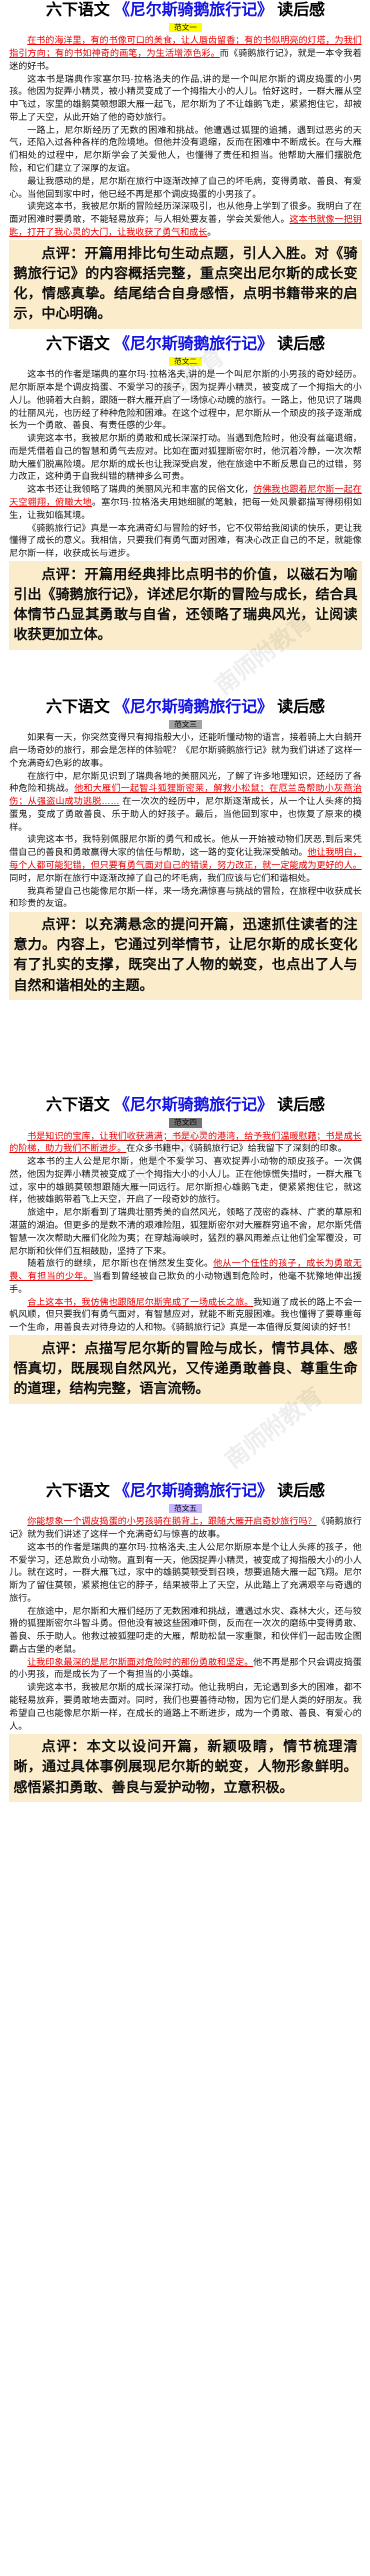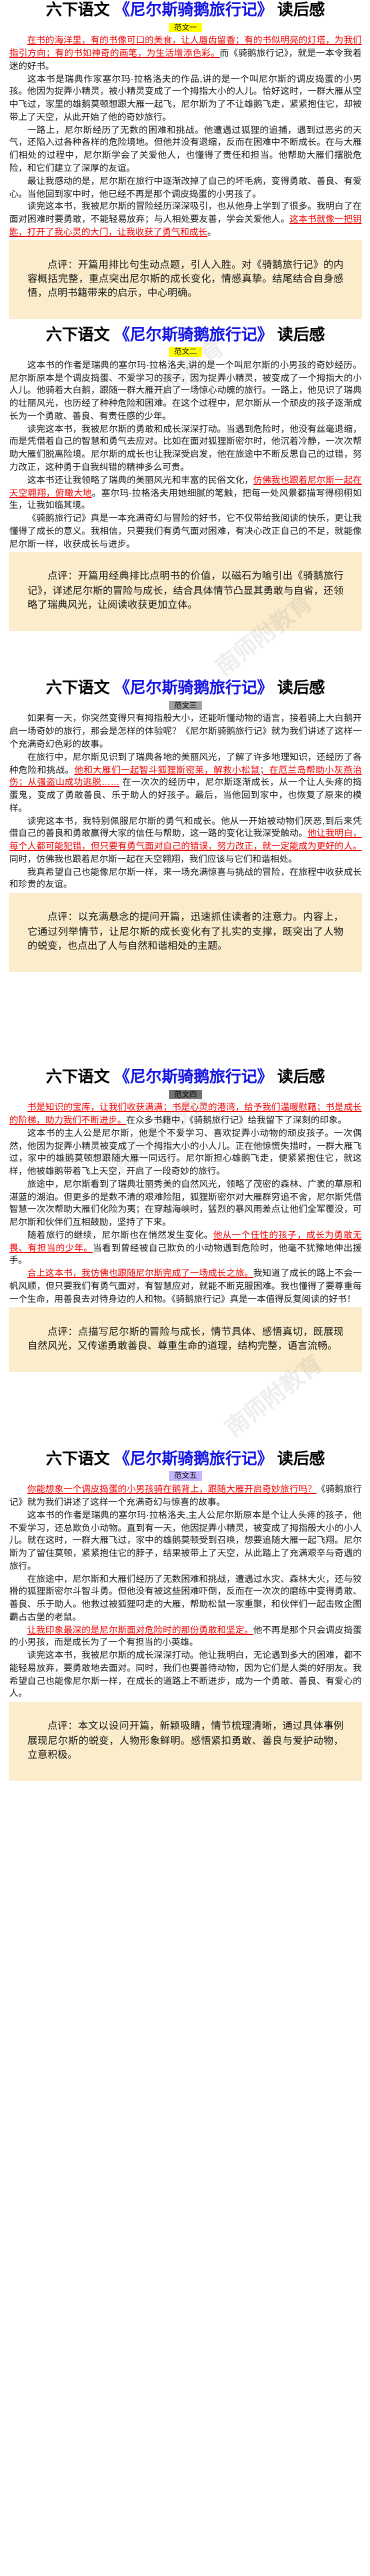--- a/index.html
+++ b/index.html
@@ -73,29 +73,30 @@
     text-decoration-color: #ee0000;
     text-underline-offset: 1px;
   }
   .comment-box {
     background: #fbeccb;
     margin: 1.5px 0 0 0;
     padding: 1.5px 2.1px 2.6px 2.1px;
     box-sizing: border-box;
   }
   .comment-box p {
-    margin: 16px;
+    margin: 2px;
     font-family: "Liberation Serif", "DejaVu Serif", serif;
-    font-size: 10px;
+    font-size: 14px;
     line-height: 1.44;
     text-indent: 2em;
     text-align: justify;
     text-justify: inter-ideograph;
     word-break: break-all;
     color: #111111;
+    font-weight: bold;
   }
   .trailing-space-sm { height: 5.2px; }
   .trailing-space-md { height: 47px; }
   .trailing-space-lg { height: 77px; }
   .trailing-space-xl { height: 95px; }
   .watermark {
     position: absolute;
     color: rgba(120,120,120,0.13);
     font-size: 23px;
     font-weight: bold;
@@ -147,21 +148,21 @@
         <div class="trailing-space-md"></div>
       </div>
       <div class="essay-section">
         <div class="wm-layer">
           <div class="watermark" style="left: 196px; top: -62px;">南师附教育</div>
         </div>
         <div class="doc-title"><span class="black">六下语文 </span><span class="blue" style="color: rgb(20, 20, 230);">《尼尔斯骑鹅旅行记》</span><span class="black"> 读后感</span></div>
         <div class="label-wrap"><span class="sample-label" style="background: #a3a3a3;">范文三</span></div>
         <p class="para"><span>如果有一天，你突然变得只有拇指般大小，还能听懂动物的语言，接着骑上大白鹅开启一场奇妙的旅行，那会是怎样的体验呢？《尼尔斯骑鹅旅行记》就为我们讲述了这样一个充满奇幻色彩的故事。</span></p>
         <p class="para"><span>在旅行中，尼尔斯见识到了瑞典各地的美丽风光，了解了许多地理知识，还经历了各种危险和挑战。</span><span class="hl" style="color: rgb(238, 0, 0); text-decoration-color: rgb(238, 0, 0);">他和大雁们一起智斗狐狸斯密莱，解救小松鼠；在厄兰岛帮助小灰燕治伤；从强盗山成功逃脱……</span><span> 在一次次的经历中，尼尔斯逐渐成长，从一个让人头疼的捣蛋鬼，变成了勇敢善良、乐于助人的好孩子。最后，当他回到家中，也恢复了原来的模样。</span></p>
-        <p class="para"><span>读完这本书，我特别佩服尼尔斯的勇气和成长。他从一开始被动物们厌恶,到后来凭借自己的善良和勇敢赢得大家的信任与帮助，这一路的变化让我深受触动。</span><span class="hl" style="color: rgb(238, 0, 0); text-decoration-color: rgb(238, 0, 0);">他让我明白，每个人都可能犯错，但只要有勇气面对自己的错误，努力改正，就一定能成为更好的人。</span><span>同时，仿佛我也跟着尼尔斯一起在天空翱翔，我们应该与它们和谐相处。</span></p>
+        <p class="para"><span>读完这本书，我特别佩服尼尔斯的勇气和成长。他从一开始被动物们厌恶,到后来凭借自己的善良和勇敢赢得大家的信任与帮助，这一路的变化让我深受触动。</span><span class="hl" style="color: rgb(238, 0, 0); text-decoration-color: rgb(238, 0, 0);">他让我明白，每个人都可能犯错，但只要有勇气面对自己的错误，努力改正，就一定能成为更好的人。</span><span>同时，尼尔斯在旅行中逐渐改掉了自己的坏毛病，我们应该与它们和谐相处。</span></p>
         <p class="para"><span>我真希望自己也能像尼尔斯一样，来一场充满惊喜与挑战的冒险，在旅程中收获成长和珍贵的友谊。</span></p>
         <div class="comment-box" style="background: rgb(251, 236, 203);">
           <p>点评：以充满悬念的提问开篇，迅速抓住读者的注意力。内容上，它通过列举情节，让尼尔斯的成长变化有了扎实的支撑，既突出了人物的蜕变，也点出了人与自然和谐相处的主题。</p>
         </div>
         <div class="trailing-space-xl"></div>
       </div>
       <div class="essay-section">
         <div class="wm-layer">
           <div class="watermark" style="left: 93px; top: 46px;">南师附教育</div>
         </div>

